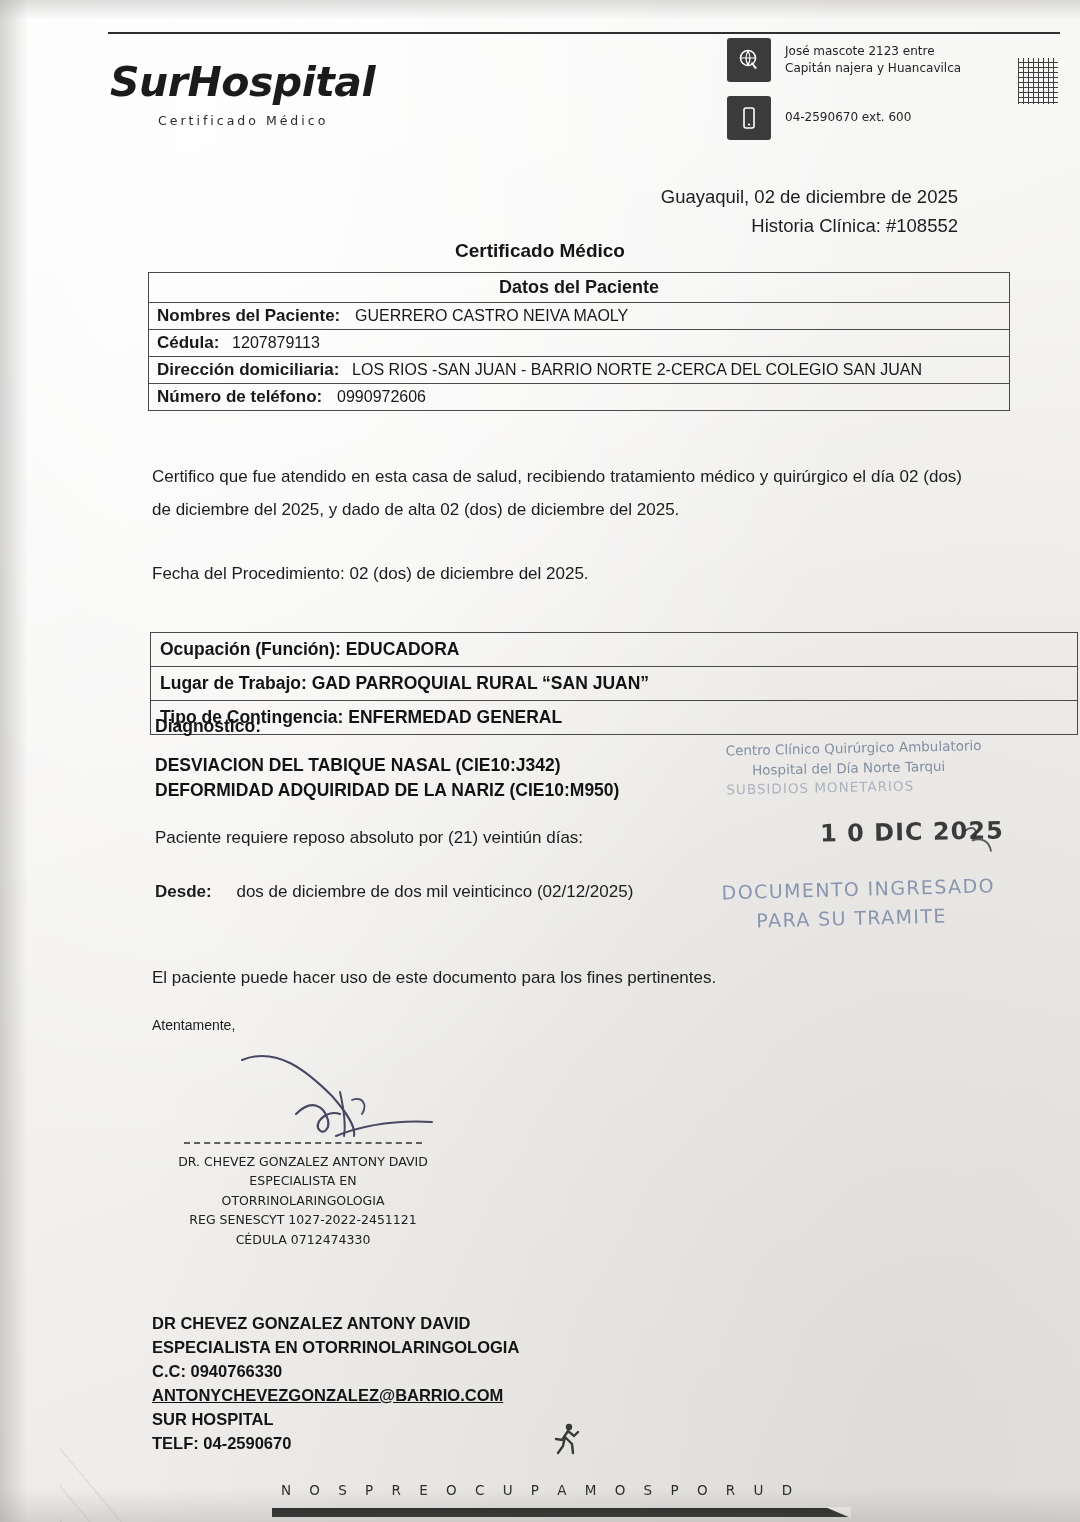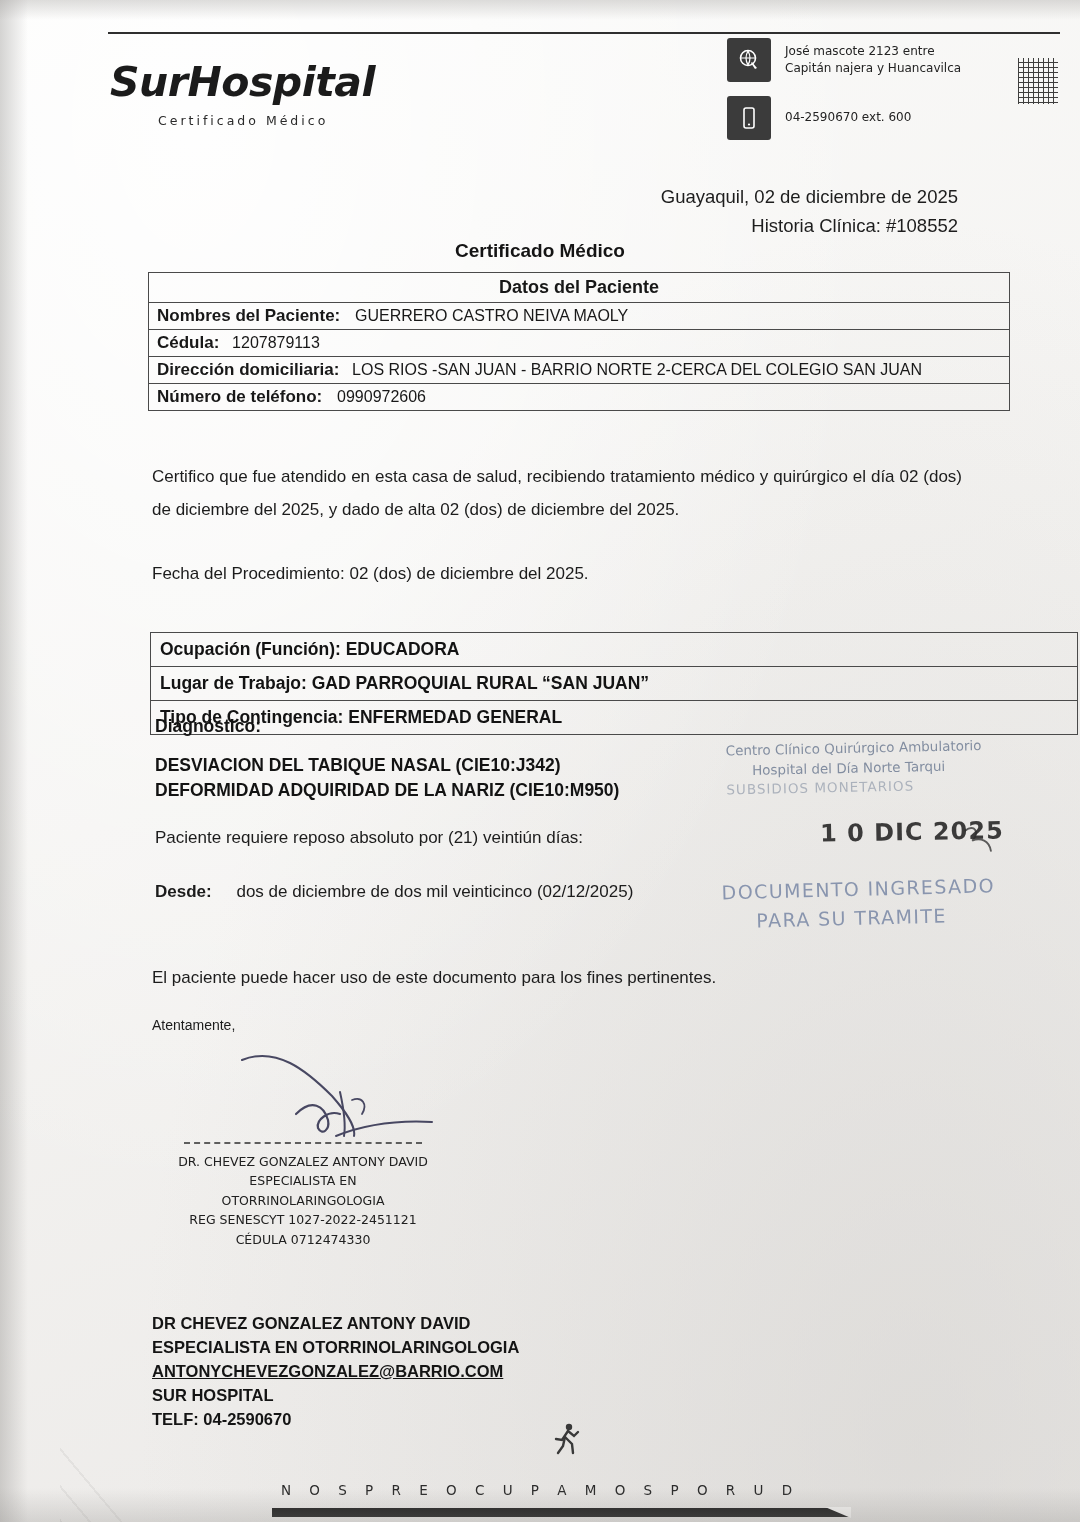--- a/index.html
+++ b/index.html
@@ -503,20 +503,21 @@
     <div class="sig-block">
       <div>DR. CHEVEZ GONZALEZ ANTONY DAVID</div>
       <div>ESPECIALISTA EN OTORRINOLARINGOLOGIA</div>
       <div>REG SENESCYT  1027-2022-2451121</div>
       <div>CÉDULA  0712474330</div>
     </div>
 
     <div class="footer-block">
       <div>DR CHEVEZ GONZALEZ ANTONY DAVID</div>
       <div>ESPECIALISTA EN OTORRINOLARINGOLOGIA</div>
+      <div>C.C: 0940766330</div>
       <div class="mail">ANTONYCHEVEZGONZALEZ@BARRIO.COM</div>
       <div>SUR HOSPITAL</div>
       <div>TELF: 04-2590670</div>
     </div>
 
     <svg class="runner" viewBox="0 0 30 34">
       <circle cx="17" cy="5" r="3.2" fill="#1c1c1c"></circle>
       <path d="M16 9 L10 18 L4 17" fill="none" stroke="#1c1c1c" stroke-width="2.4" stroke-linecap="round"></path>
       <path d="M16 9 L22 14 L26 10" fill="none" stroke="#1c1c1c" stroke-width="2.4" stroke-linecap="round"></path>
       <path d="M13 15 L11 24 L6 31" fill="none" stroke="#1c1c1c" stroke-width="2.4" stroke-linecap="round"></path>

